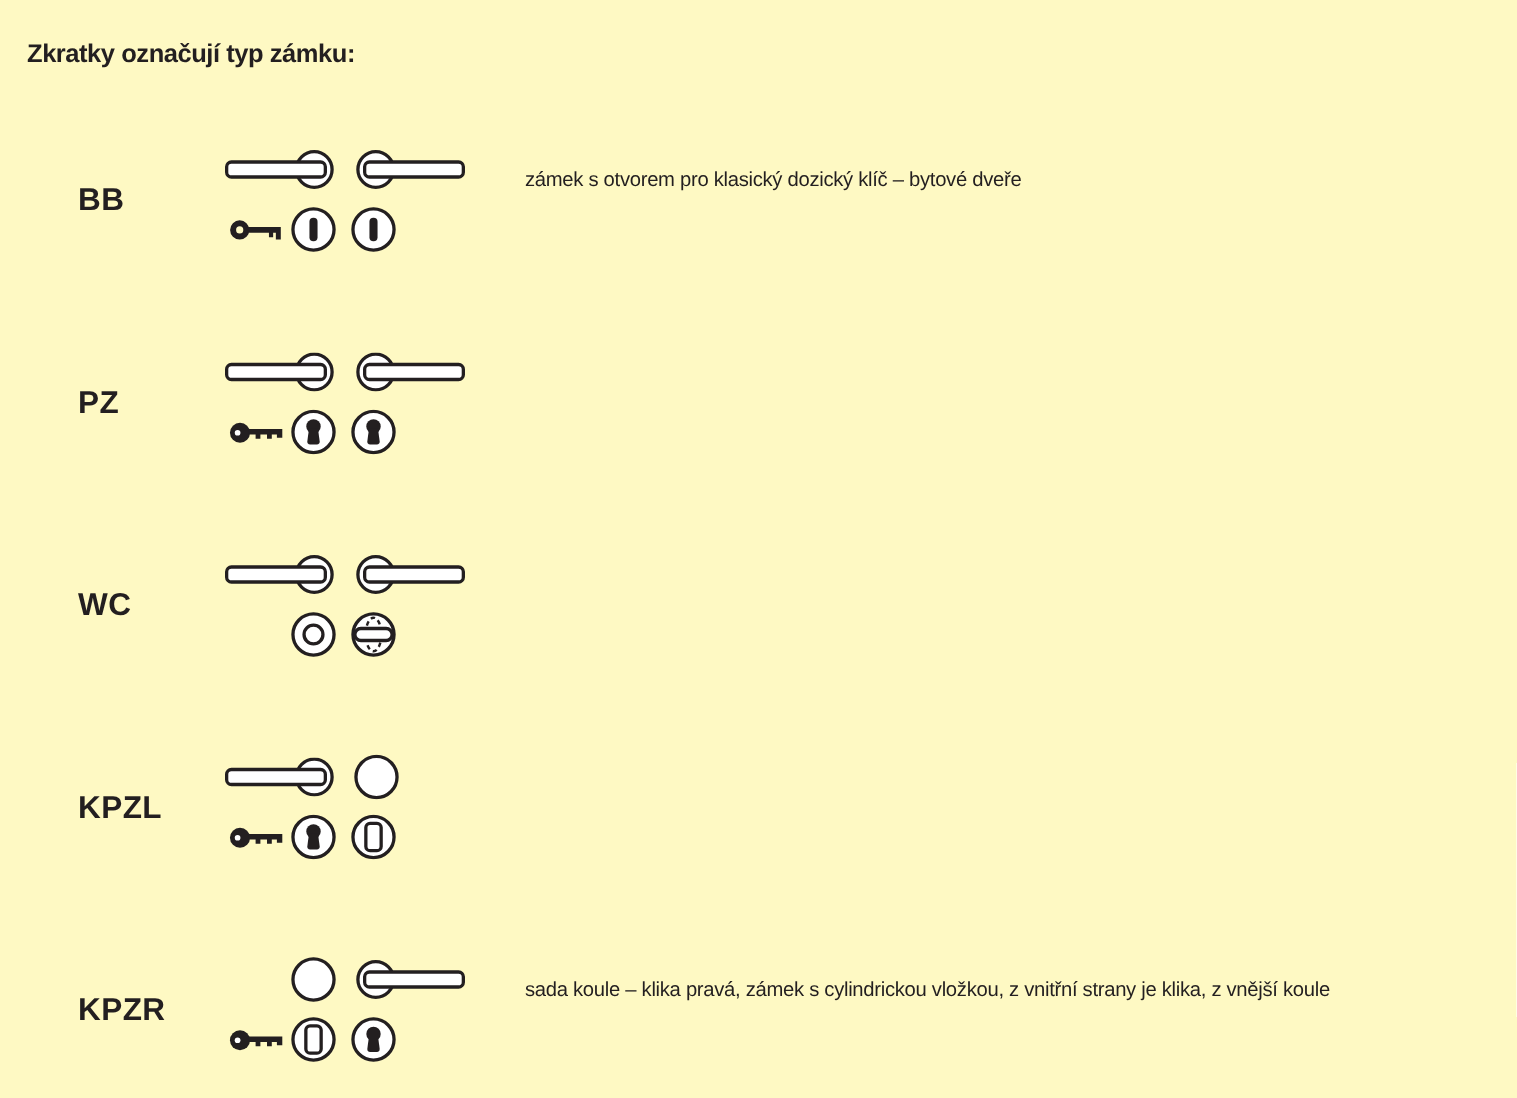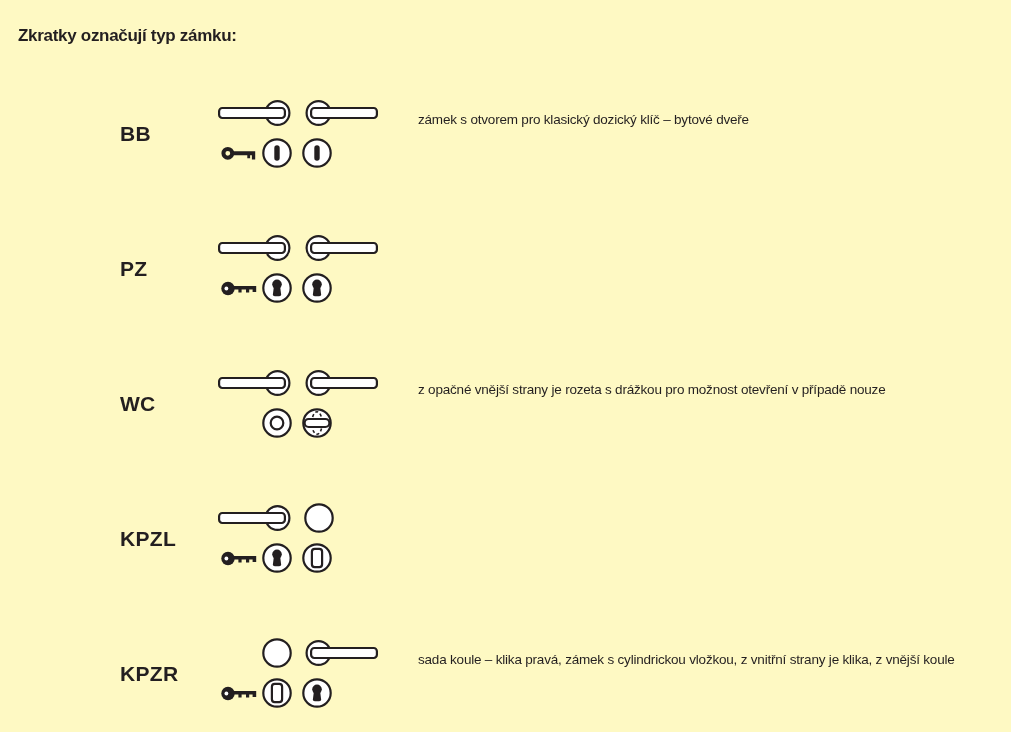--- a/index.html
+++ b/index.html
@@ -20,21 +20,21 @@
     margin: 0;
     padding: 26px 0 0 18px;
     font-size: 17px;
     font-weight: bold;
     letter-spacing: -0.3px;
     line-height: 20px;
   }
   .rows { margin-top: 54px; }
   .row {
     display: flex;
-    padding-left: 120px;
+    padding-left: 52px;
     align-items: flex-start;
   }
   .row + .row { margin-top: 67px; }
   .row-label {
     width: 98px;
     flex-shrink: 0;
     font-size: 21px;
     font-weight: bold;
     letter-spacing: 0.3px;
     align-self: center;
@@ -198,21 +198,20 @@
           <div class="key-cell"></div>
           <svg class="rosette">
               <use href="#sym-rosette-groove"></use>
             </svg>
           <svg class="rosette slot2">
               <use href="#sym-rosette-oliva"></use>
             </svg>
         </div>
       </div>
       <div class="row-text">
-        <div>z opačné vnější strany je rozeta s drážkou pro možnost otevření v případě nouze</div>
       </div>
     </div>
 
     <div class="row">
       <div class="row-label">KPZL</div>
       <div class="row-icons">
         <div class="icons-top">
           <svg class="handle">
               <use href="#sym-handle-left"></use>
             </svg>

